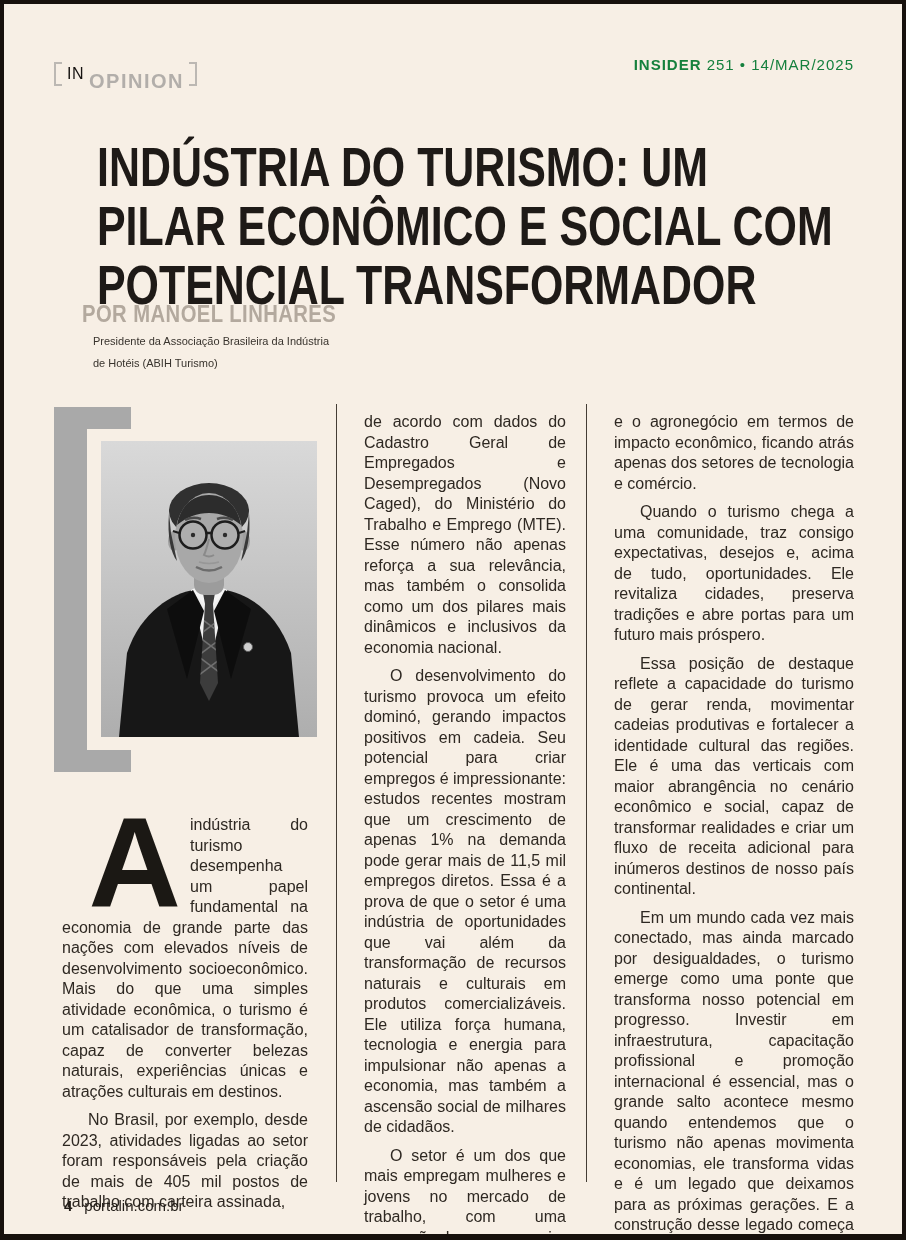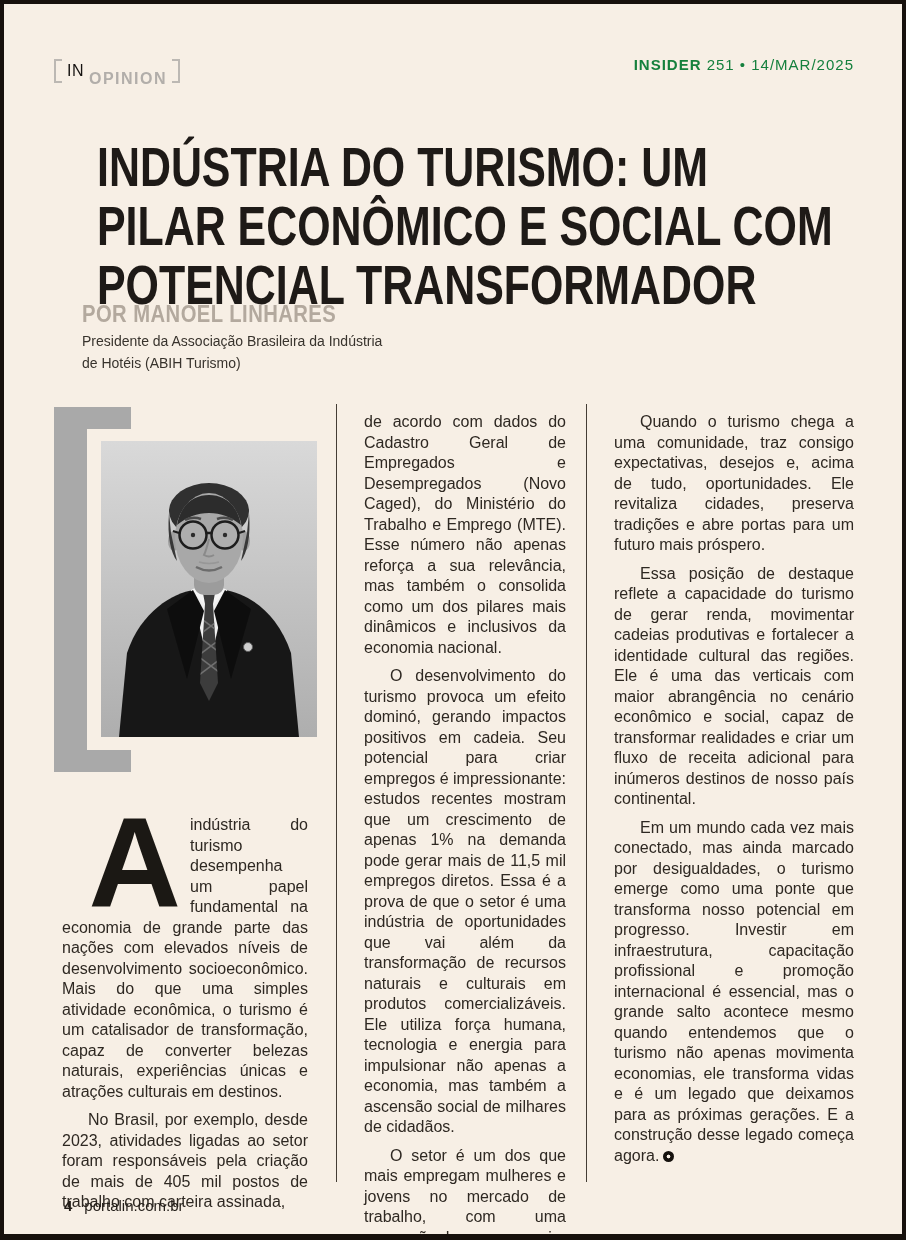--- a/index.html
+++ b/index.html
@@ -11,32 +11,32 @@
     font-family:"Liberation Sans", sans-serif;
     color:#2e2924; overflow:hidden;
   }
 
   
   .logo { position:absolute; left:50px; top:50px; display:flex; align-items:center; gap:5px; }
   .lbrk, .rbrk { width:8px; height:24px; border:2px solid #bcb8b3; }
   .lbrk { border-right:none; }
   .rbrk { border-left:none; }
   .logo-in { font-size:16px; font-weight:400; color:#151210; letter-spacing:.5px; }
-  .logo-opinion { font-size:16px; font-weight:800; color:#b2aeaa; letter-spacing:1.5px;margin-top:16px; }
+  .logo-opinion { font-size:20px; font-weight:800; color:#b2aeaa; letter-spacing:1.5px;margin-top:16px; }
   .issue { position:absolute; right:48px; top:52px; font-size:15px; letter-spacing:1px; color:#15803d; }
   .issue .mag { font-weight:800; }
 
   
   .title { position:absolute; left:93px; top:138px; line-height:51px; color:#1e1a17; }
   .title span { display:inline-block; transform:scaleX(.78); transform-origin:0 50%;
                 font-size:55px; font-weight:700; letter-spacing:0; white-space:nowrap; }
   .byline { position:absolute; left:78px; top:297px; }
   .byline span { display:inline-block; transform:scaleX(.88); transform-origin:0 50%;
                  font-size:23px; font-weight:800; letter-spacing:.5px; color:#b3a99e; white-space:nowrap; }
-  .role { position:absolute; left:78px; top:326px; font-size:14px; line-height:22px; color:#38332d; }
+  .role { position:absolute; left:89px; top:326px; font-size:11px; line-height:22px; color:#38332d; }
 
   
   .bracket { position:absolute; left:50px; top:403px; width:77px; height:365px; }
   .bracket .bar  { position:absolute; left:0; top:0; width:33px; height:365px; background:#a9a9a9; }
   .bracket .arm-t{ position:absolute; left:0; top:0; width:77px; height:22px; background:#a9a9a9; }
   .bracket .arm-b{ position:absolute; left:0; bottom:0; width:77px; height:22px; background:#a9a9a9; }
   .photo { position:absolute; left:97px; top:437px; width:216px; height:296px; }
 
   
   .col { position:absolute; top:400px; font-size:16px; line-height:20.5px;
@@ -166,20 +166,21 @@
 
   <div class="col col2">
     <p>de acordo com dados do Cadastro Geral de Empregados e Desempregados (Novo Caged), do Ministério do Trabalho e Emprego (MTE). Esse número não apenas reforça a sua relevância, mas também o consolida como um dos pilares mais dinâmicos e inclusivos da economia nacional.</p>
     <p class="ind">O desenvolvimento do turismo provoca um efeito dominó, gerando impactos positivos em cadeia. Seu potencial para criar empregos é impressionante: estudos recentes mostram que um crescimento de apenas 1% na demanda pode gerar mais de 11,5 mil empregos diretos. Essa é a prova de que o setor é uma indústria de oportunidades que vai além da transformação de recursos naturais e culturais em produtos comercializáveis. Ele utiliza força humana, tecnologia e energia para impulsionar não apenas a economia, mas também a ascensão social de milhares de cidadãos.</p>
     <p class="ind">O setor é um dos que mais empregam mulheres e jovens no mercado de trabalho, com uma proporção duas vezes maior do que em outras indústrias. A pesquisa “Tendências do Turismo”, divulgada pelo Ministério do Turismo, revela que ele é considerado a terceira atividade econômica mais importante do país, empatado com a indústria</p>
   </div>
 
   <div class="vdiv vdiv2"></div>
 
   <div class="col col3">
+    <p>e o agronegócio em termos de impacto econômico, ficando atrás apenas dos setores de tecnologia e comércio.</p>
     <p class="ind">Quando o turismo chega a uma comunidade, traz consigo expectativas, desejos e, acima de tudo, oportunidades. Ele revitaliza cidades, preserva tradições e abre portas para um futuro mais próspero.</p>
     <p class="ind">Essa posição de destaque reflete a capacidade do turismo de gerar renda, movimentar cadeias produtivas e fortalecer a identidade cultural das regiões. Ele é uma das verticais com maior abrangência no cenário econômico e social, capaz de transformar realidades e criar um fluxo de receita adicional para inúmeros destinos de nosso país continental.</p>
     <p class="ind">
       <span>Em um mundo cada vez mais conectado, mas ainda marcado por desigualdades, o turismo emerge como uma ponte que transforma nosso potencial em progresso. Investir em infraestrutura, capacitação profissional e promoção internacional é essencial, mas o grande salto acontece mesmo quando entendemos que o turismo não apenas movimenta economias, ele transforma vidas e é um legado que deixamos para as próximas gerações. E a construção desse legado começa agora.</span><span class="endmark"></span>
     </p>
   </div>
 
   <div class="footer">
     <span class="num">4</span><span>portalin.com.br</span>
   </div>

